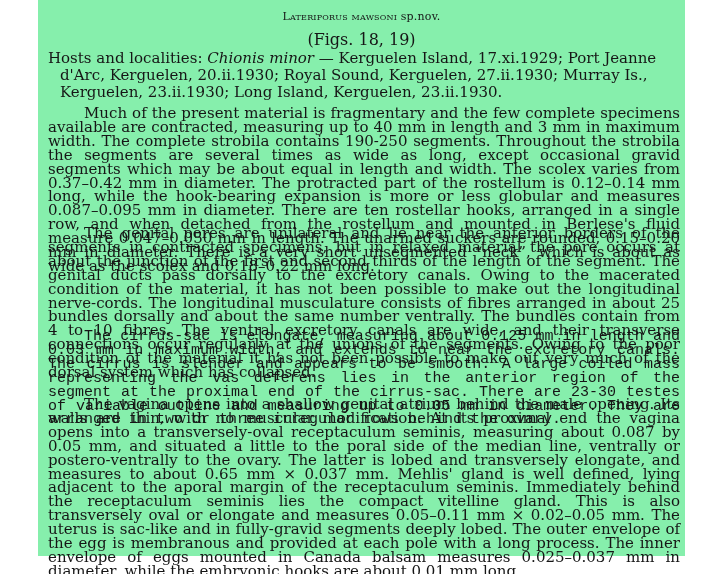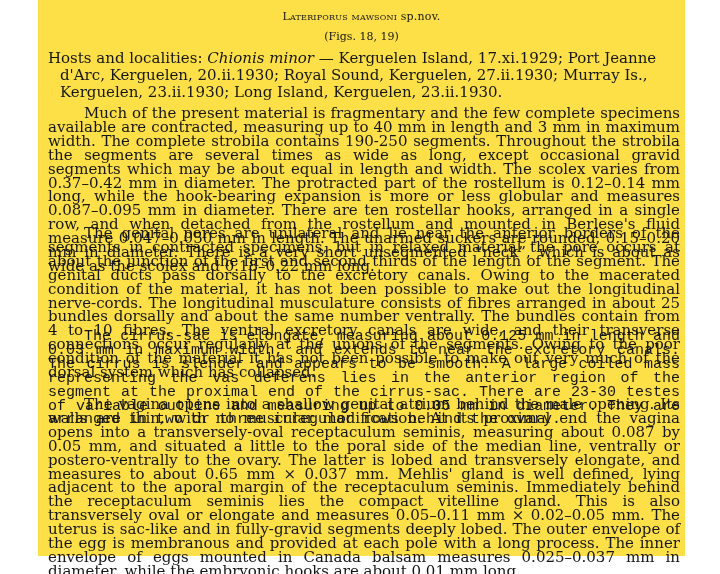--- a/index.html
+++ b/index.html
@@ -1,30 +1,30 @@
 <!DOCTYPE html>
 <html><head>
 <meta charset="utf-8">
 <style>
   html, body { margin:0; padding:0; background:#ffffff; }
   body { width:720px; height:574px; position:relative; overflow:hidden; }
   .page {
     position:absolute; left:38px; top:0; width:647px; height:556px;
-    background:#fde047;
+    background:#86efac;
     font-family:"DejaVu Serif","Liberation Serif",serif;
     color:#161616;
   }
   .title {
     position:absolute; top:10px; left:0; width:100%; text-align:center;
     font-size:11px; letter-spacing:0.2px;
   }
   .title .sc { font-variant:small-caps; }
   .figs {
     position:absolute; top:30px; left:0; width:100%; text-align:center;
-    font-size:11px;
+    font-size:16px;
   }
   .hosts {
     position:absolute; top:50px; left:10px; width:632px;
     font-size:15px; line-height:17px;
     text-indent:-12px; padding-left:12px; box-sizing:border-box;
   }
   .hosts2 {
     position:absolute; top:88px; left:10px; width:632px;
     font-size:10.4px; line-height:17px;
   }

